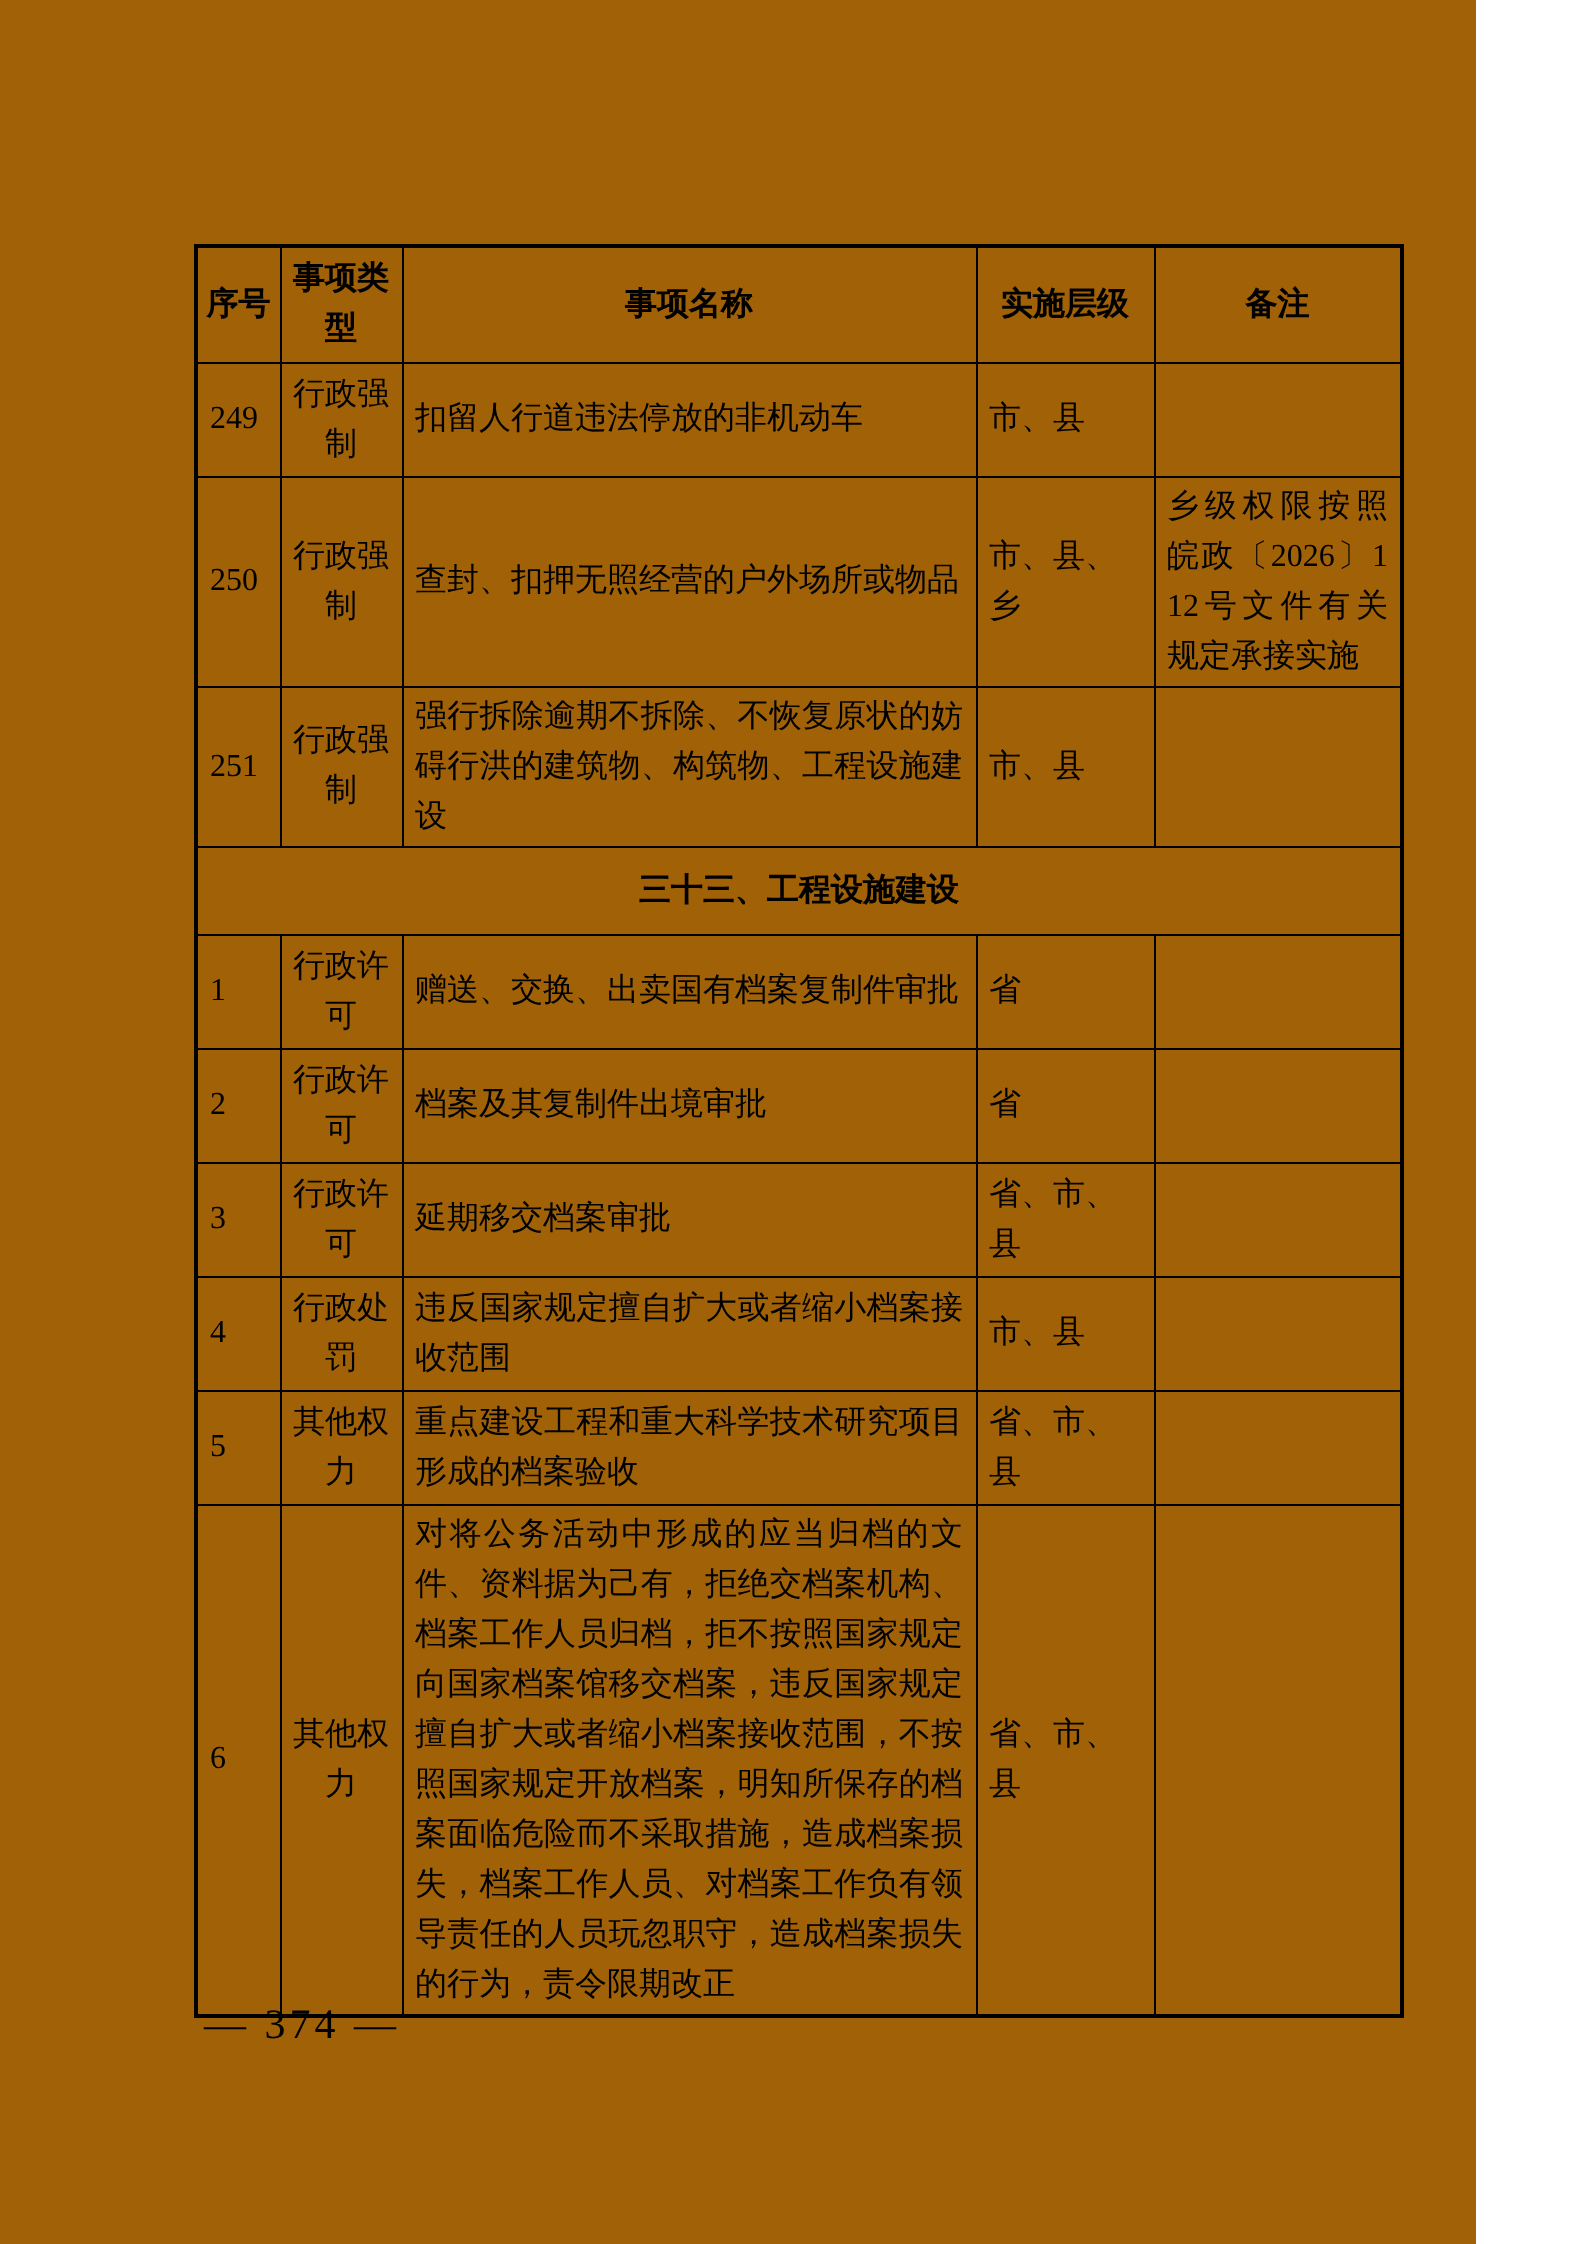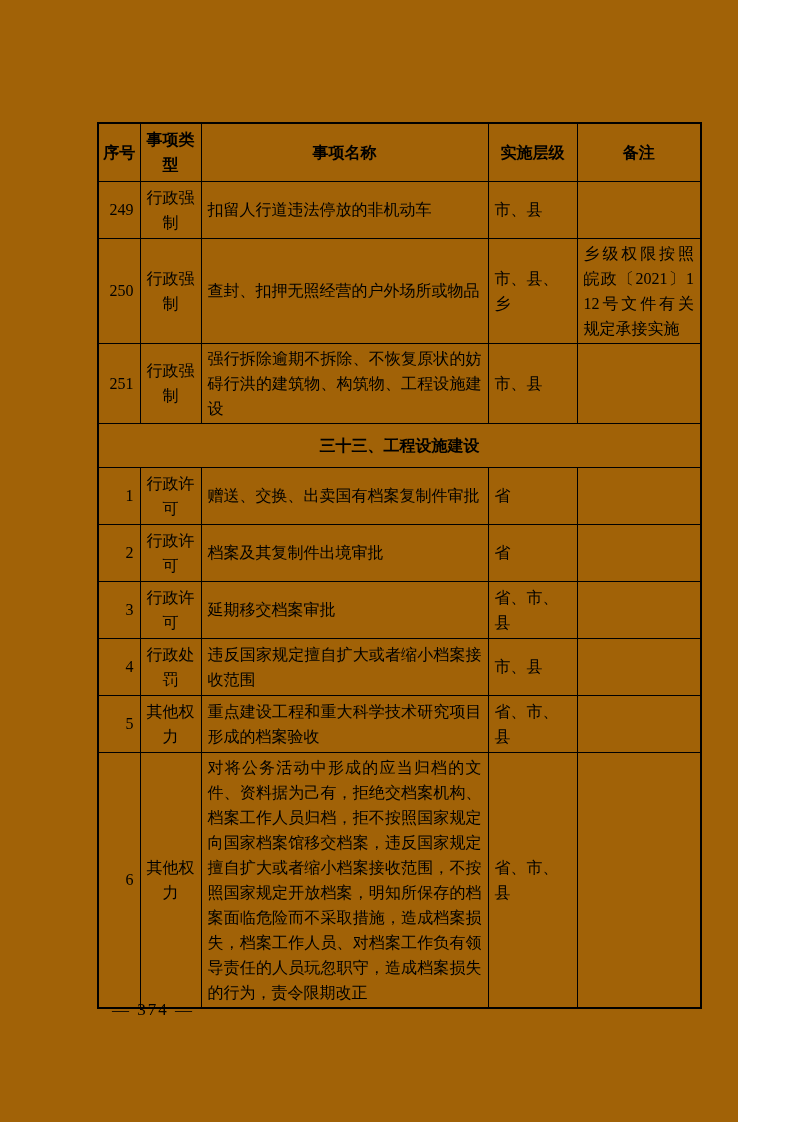--- a/index.html
+++ b/index.html
@@ -35,21 +35,21 @@
     box-sizing: border-box;
     word-break: break-all;
     overflow: hidden;
   }
   table.items th {
     font-weight: bold;
     text-align: center;
     padding: 2px 2px;
   }
   td.c-idx {
-    text-align: right;
+    text-align: left;
     font-family: "Liberation Serif", "DejaVu Serif", serif;
     padding: 2px 2px;
   }
   td.c-type {
     text-align: center;
     padding: 2px 8px;
     margin-left: 16px;
   }
   td.c-name {
     text-align: justify;
@@ -71,23 +71,23 @@
     text-align-last: center;
   }
   .rh58  { height: 58px; }
   .rh57  { height: 57px; }
   .rh102 { height: 102px; }
   .rh80  { height: 80px; }
   .rh44  { height: 44px; }
   .rh247 { height: 247px; }
   .page-footer {
     position: absolute;
-    left: 112px;
+    left: 102px;
     top: 1000px;
-    font-size: 17px;
+    font-size: 21px;
     letter-spacing: 2px;
     color: #000000;
   }
 </style>
 </head>
 <body>
 
 <div class="page">
 
   <table class="items">
@@ -113,21 +113,21 @@
         <td class="c-type">行政强制</td>
         <td class="c-name">扣留人行道违法停放的非机动车</td>
         <td class="c-level">市、县</td>
         <td class="c-note"></td>
       </tr>
       <tr class="rh102">
         <td class="c-idx">250</td>
         <td class="c-type">行政强制</td>
         <td class="c-name">查封、扣押无照经营的户外场所或物品</td>
         <td class="c-level">市、县、乡</td>
-        <td class="c-note">乡级权限按照皖政〔2021〕112号文件有关规定承接实施</td>
+        <td class="c-note">乡级权限按照皖政〔2026〕112号文件有关规定承接实施</td>
       </tr>
       <tr class="rh80">
         <td class="c-idx">251</td>
         <td class="c-type">行政强制</td>
         <td class="c-name">强行拆除逾期不拆除、不恢复原状的妨碍行洪的建筑物、构筑物、工程设施建设</td>
         <td class="c-level">市、县</td>
         <td class="c-note"></td>
       </tr>
       <tr class="rh44 section-row">
         <td colspan="5">三十三、工程设施建设</td>

